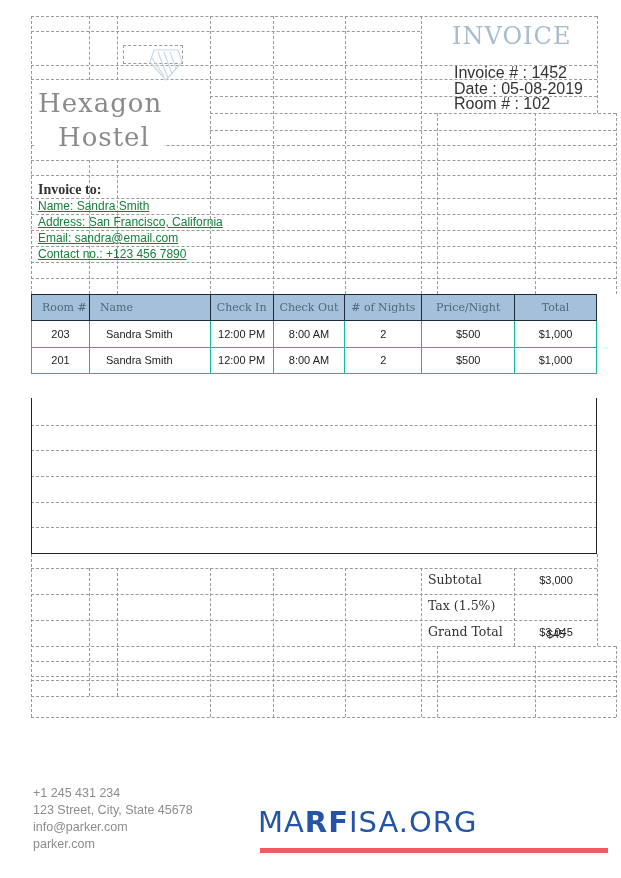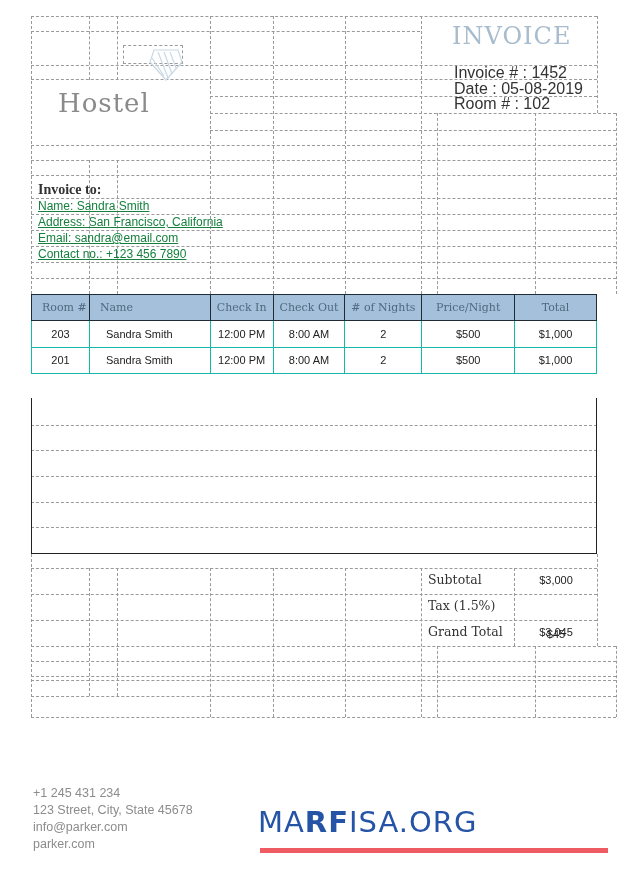--- a/index.html
+++ b/index.html
@@ -148,20 +148,21 @@
   <g fill="none" stroke="#c9d8e4" stroke-width="1.2">
     <polygon points="6,6 30,6 34,18 18,36 2,18"></polygon>
     <line x1="10" y1="8" x2="20" y2="34"></line>
     <line x1="16" y1="8" x2="24" y2="30"></line>
     <line x1="22" y1="8" x2="28" y2="24"></line>
     <line x1="4" y1="14" x2="16" y2="32"></line>
   </g>
 </svg>
 
 <div class="brand-title">
+  <span>Hexagon</span>
   <span class="l2">Hostel</span>
 </div>
 
 <div class="invoice-heading">INVOICE</div>
 <div class="meta-line" style="top:65px">Invoice # : 1452</div>
 <div class="meta-line" style="top:81px">Date : 05-08-2019</div>
 <div class="meta-line" style="top:96px">Room # : 102</div>
 
 <div class="bill-label">Invoice to:</div>
 <div class="bill-line" style="top:199px">Name: Sandra Smith</div>

